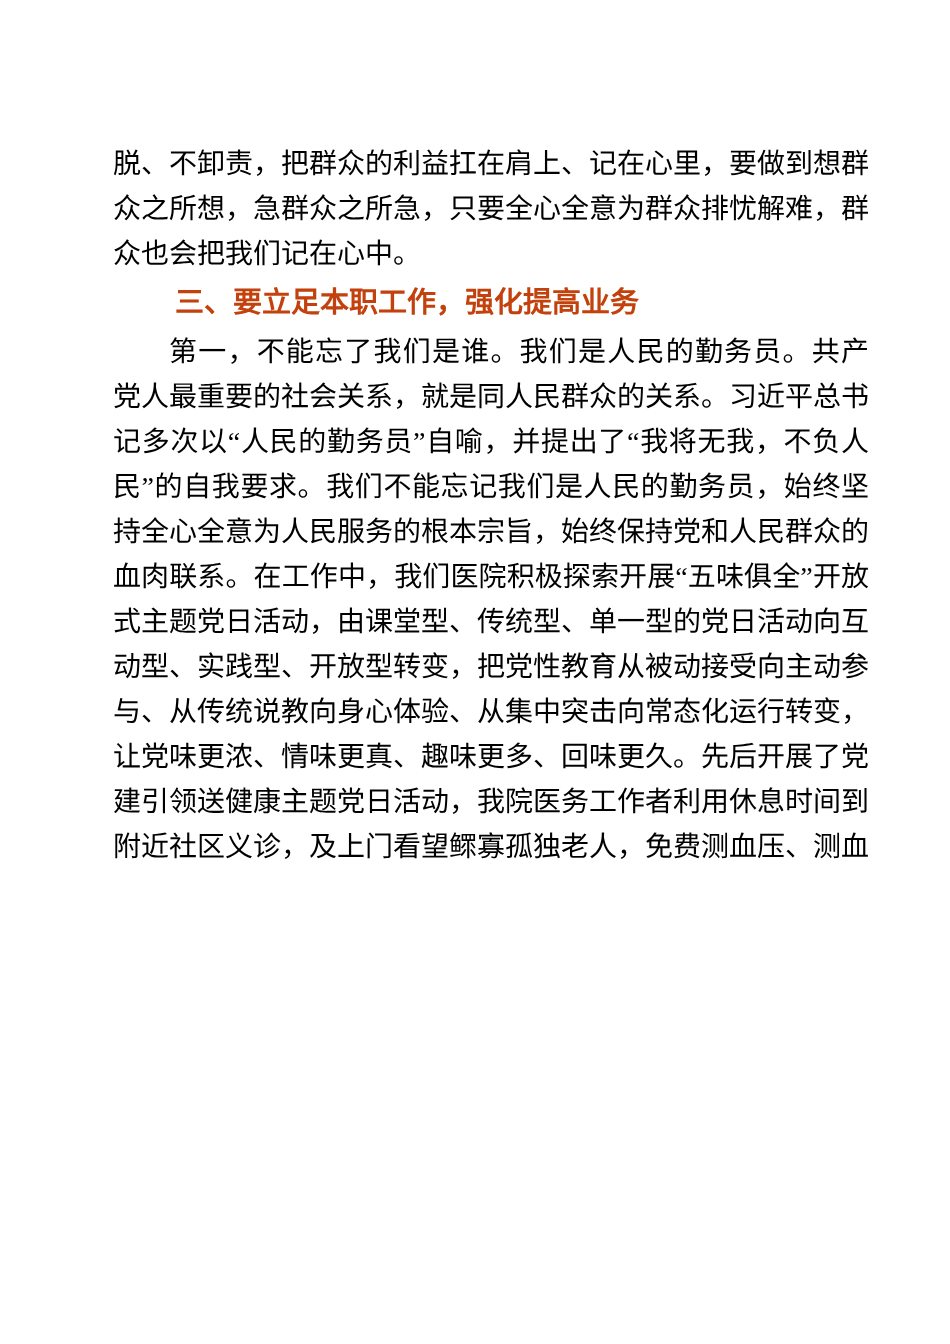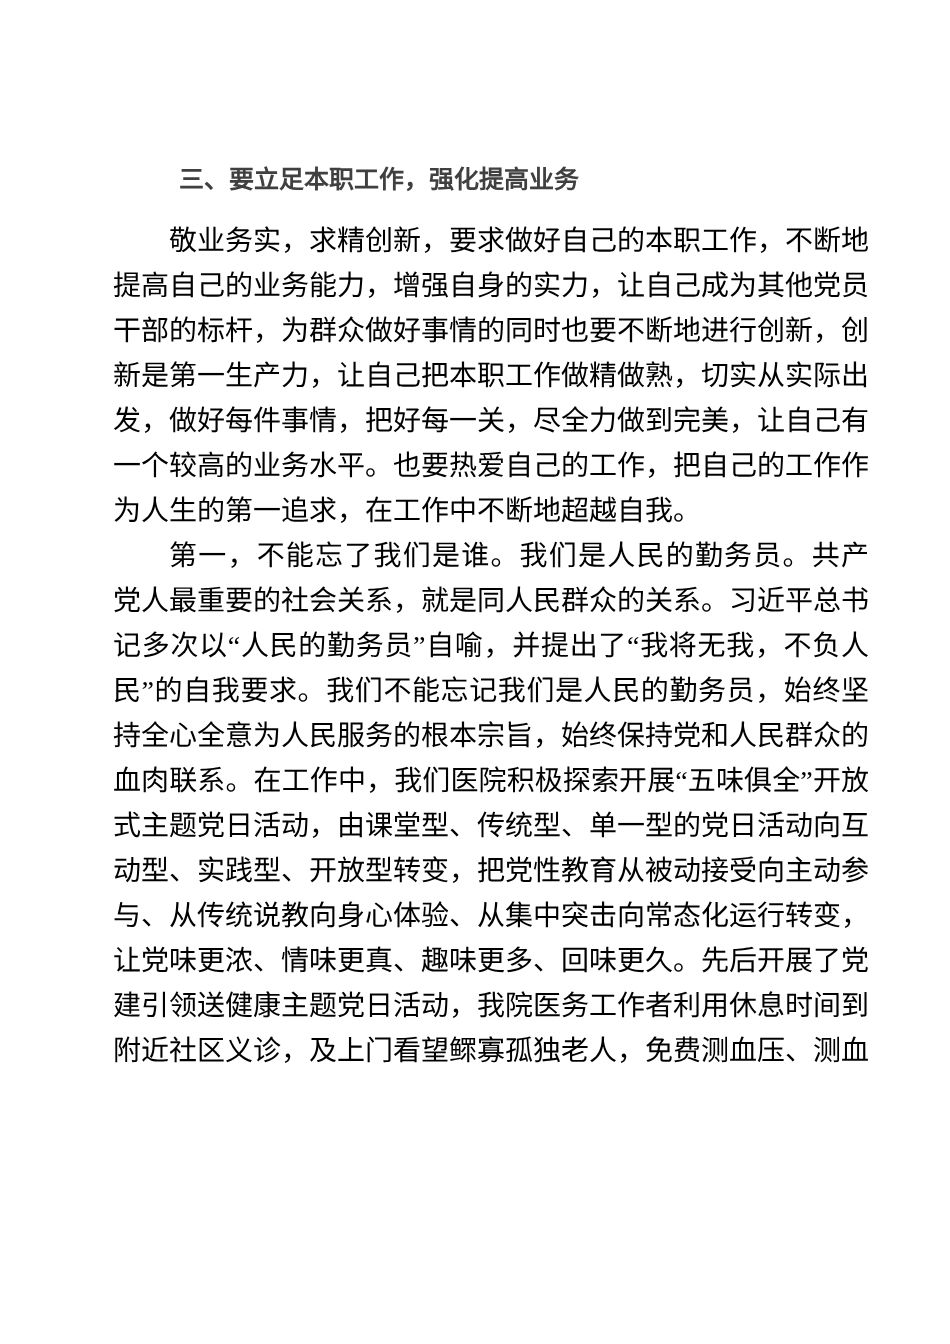--- a/index.html
+++ b/index.html
@@ -25,38 +25,38 @@
     color: #000000;
     text-align: justify;
     text-justify: inter-ideograph;
     text-indent: 2em;
     letter-spacing: 0;
   }
   .no-indent {
     text-indent: 0;
   }
   .heading {
-    margin: 16px;
+    margin: 4px;
     font-family: "Liberation Sans", "DejaVu Sans", sans-serif;
     font-weight: bold;
-    font-size: 25px;
+    font-size: 29px;
     line-height: 45px;
-    color: #404040;
+    color: #c2410c;
     text-indent: 2em;
     text-align: left;
   }
   .bold-lead {
     font-weight: normal;
   }
 </style>
 </head>
 <body>
 
 <div class="page">
 
+  <p class="body-text no-indent">脱、不卸责，把群众的利益扛在肩上、记在心里，要做到想群众之所想，急群众之所急，只要全心全意为群众排忧解难，群众也会把我们记在心中。</p>
 
   <h2 class="heading">三、要立足本职工作，强化提高业务</h2>
 
-  <p class="body-text">敬业务实，求精创新，要求做好自己的本职工作，不断地提高自己的业务能力，增强自身的实力，让自己成为其他党员干部的标杆，为群众做好事情的同时也要不断地进行创新，创新是第一生产力，让自己把本职工作做精做熟，切实从实际出发，做好每件事情，把好每一关，尽全力做到完美，让自己有一个较高的业务水平。也要热爱自己的工作，把自己的工作作为人生的第一追求，在工作中不断地超越自我。</p>
 
   <p class="body-text"><span class="bold-lead">第一，不能忘了我们是谁。</span><span>我们是人民的勤务员。共产党人最重要的社会关系，就是同人民群众的关系。习近平总书记多次以“人民的勤务员”自喻，并提出了“我将无我，不负人民”的自我要求。我们不能忘记我们是人民的勤务员，始终坚持全心全意为人民服务的根本宗旨，始终保持党和人民群众的血肉联系。在工作中，我们医院积极探索开展“五味俱全”开放式主题党日活动，由课堂型、传统型、单一型的党日活动向互动型、实践型、开放型转变，把党性教育从被动接受向主动参与、从传统说教向身心体验、从集中突击向常态化运行转变，让党味更浓、情味更真、趣味更多、回味更久。先后开展了党建引领送健康主题党日活动，我院医务工作者利用休息时间到附近社区义诊，及上门看望鳏寡孤独老人，免费测血压、测血</span></p>
 
 </div>
 
 </body></html>

